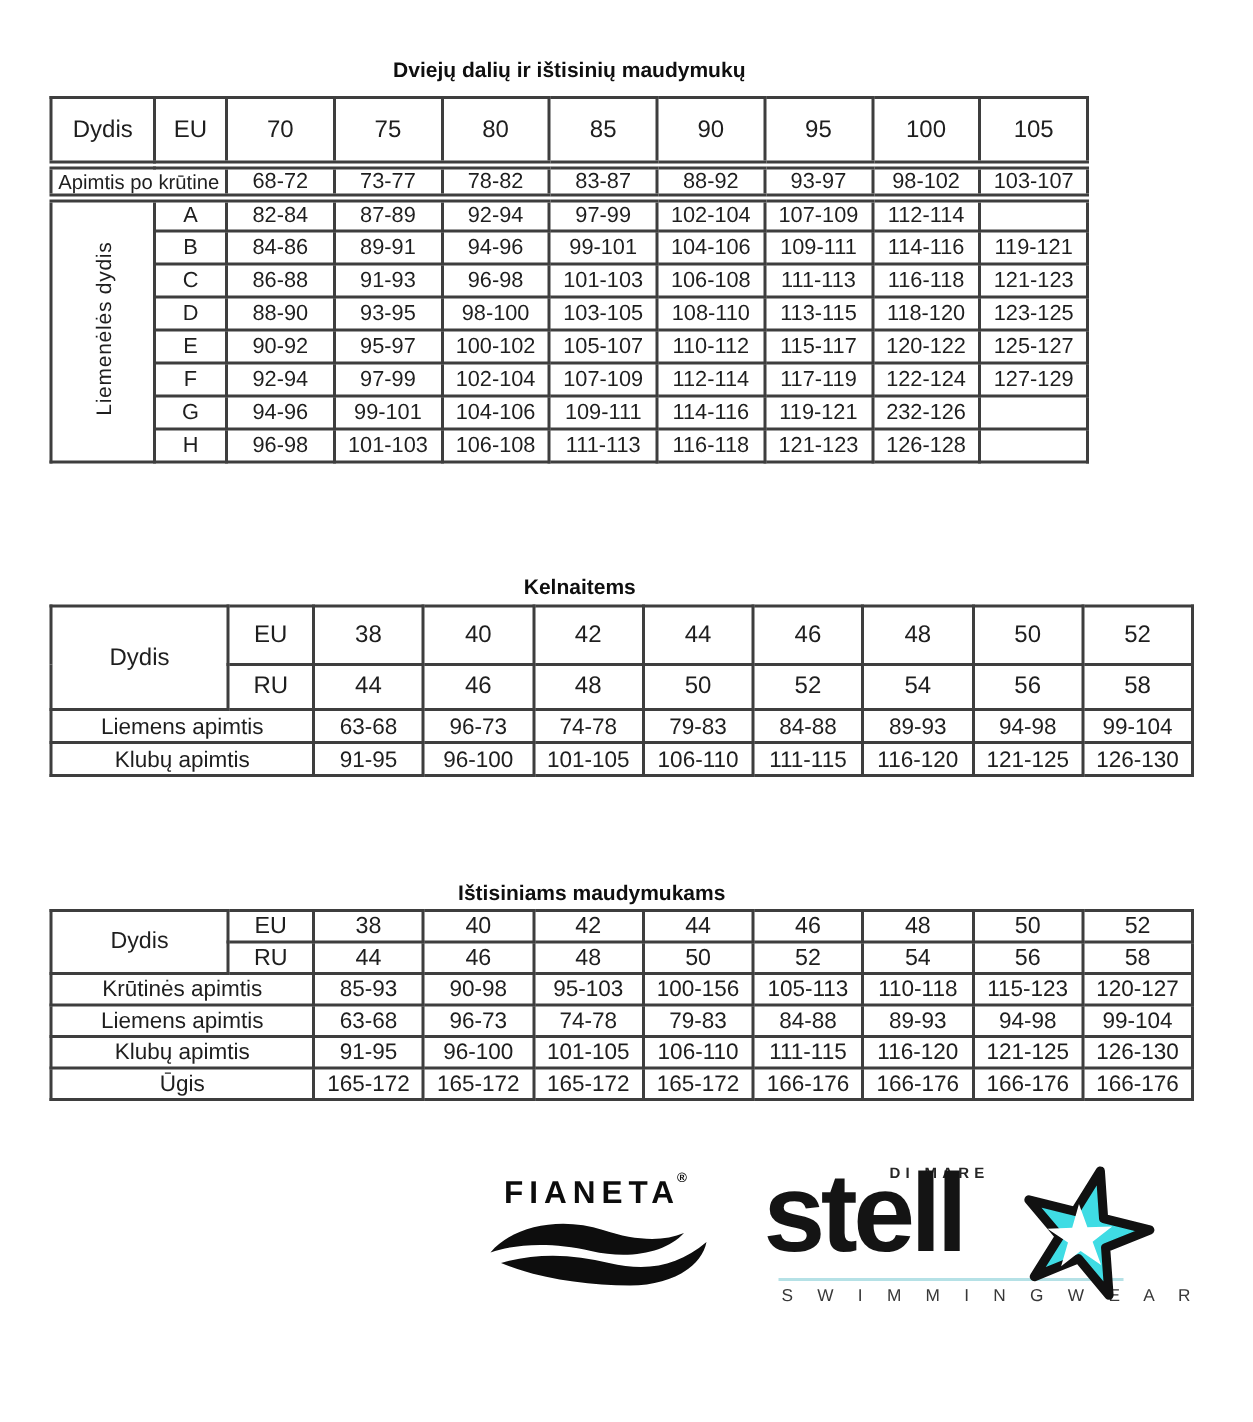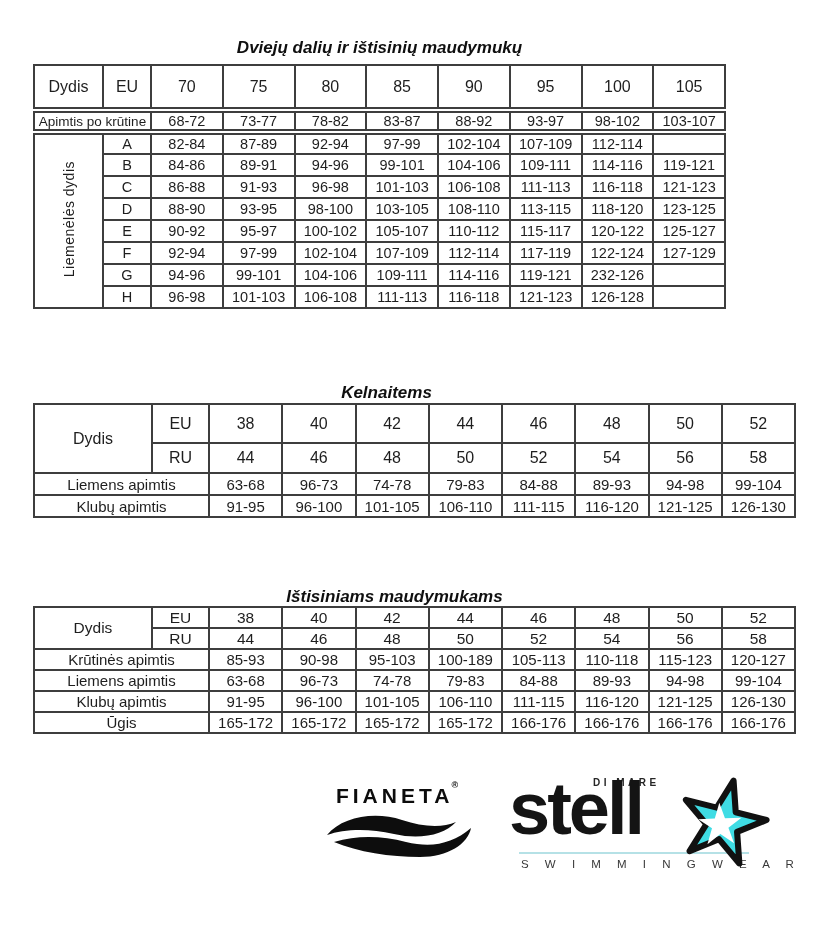--- a/index.html
+++ b/index.html
@@ -2,21 +2,21 @@
 <html><head>
 <meta charset="utf-8">
 <style>
   * { box-sizing: border-box; }
   html,body { margin:0; padding:0; }
   body {
     width:835px; height:948px; background:#ffffff;
     font-family:"Liberation Sans", sans-serif; color:#1e1e1e;
     position:relative; overflow:hidden;
   }
-  .title { position:absolute; font-weight:bold; font-size:17px; text-align:center; color:#0f0f0f;font-style:italic; }
+  .title { position:absolute; font-weight:bold; font-size:14px; text-align:center; color:#0f0f0f; }
   #title1 { left:33px; top:38px;  width:693px; }
   #title2 { left:5px;  top:383px; width:763px; }
   #title3 { left:13px; top:587px; width:763px; }
 
   table { border-collapse:collapse; table-layout:fixed; position:absolute; background:#fff; }
   td {
     border:2px solid #3e3e3e; text-align:center; vertical-align:middle;
     padding:0 2px; white-space:nowrap; overflow:hidden; font-size:14.5px;
   }
 
@@ -301,21 +301,21 @@
         <td>52</td>
         <td>54</td>
         <td>56</td>
         <td>58</td>
       </tr>
     <tr class="meas">
       <td colspan="2" class="mlabel">Krūtinės apimtis</td>
     <td>85-93</td>
         <td>90-98</td>
         <td>95-103</td>
-        <td>100-189</td>
+        <td>100-156</td>
         <td>105-113</td>
         <td>110-118</td>
         <td>115-123</td>
         <td>120-127</td>
       </tr>
     <tr class="meas">
       <td colspan="2" class="mlabel">Liemens apimtis</td>
     <td>63-68</td>
         <td>96-73</td>
         <td>74-78</td>

